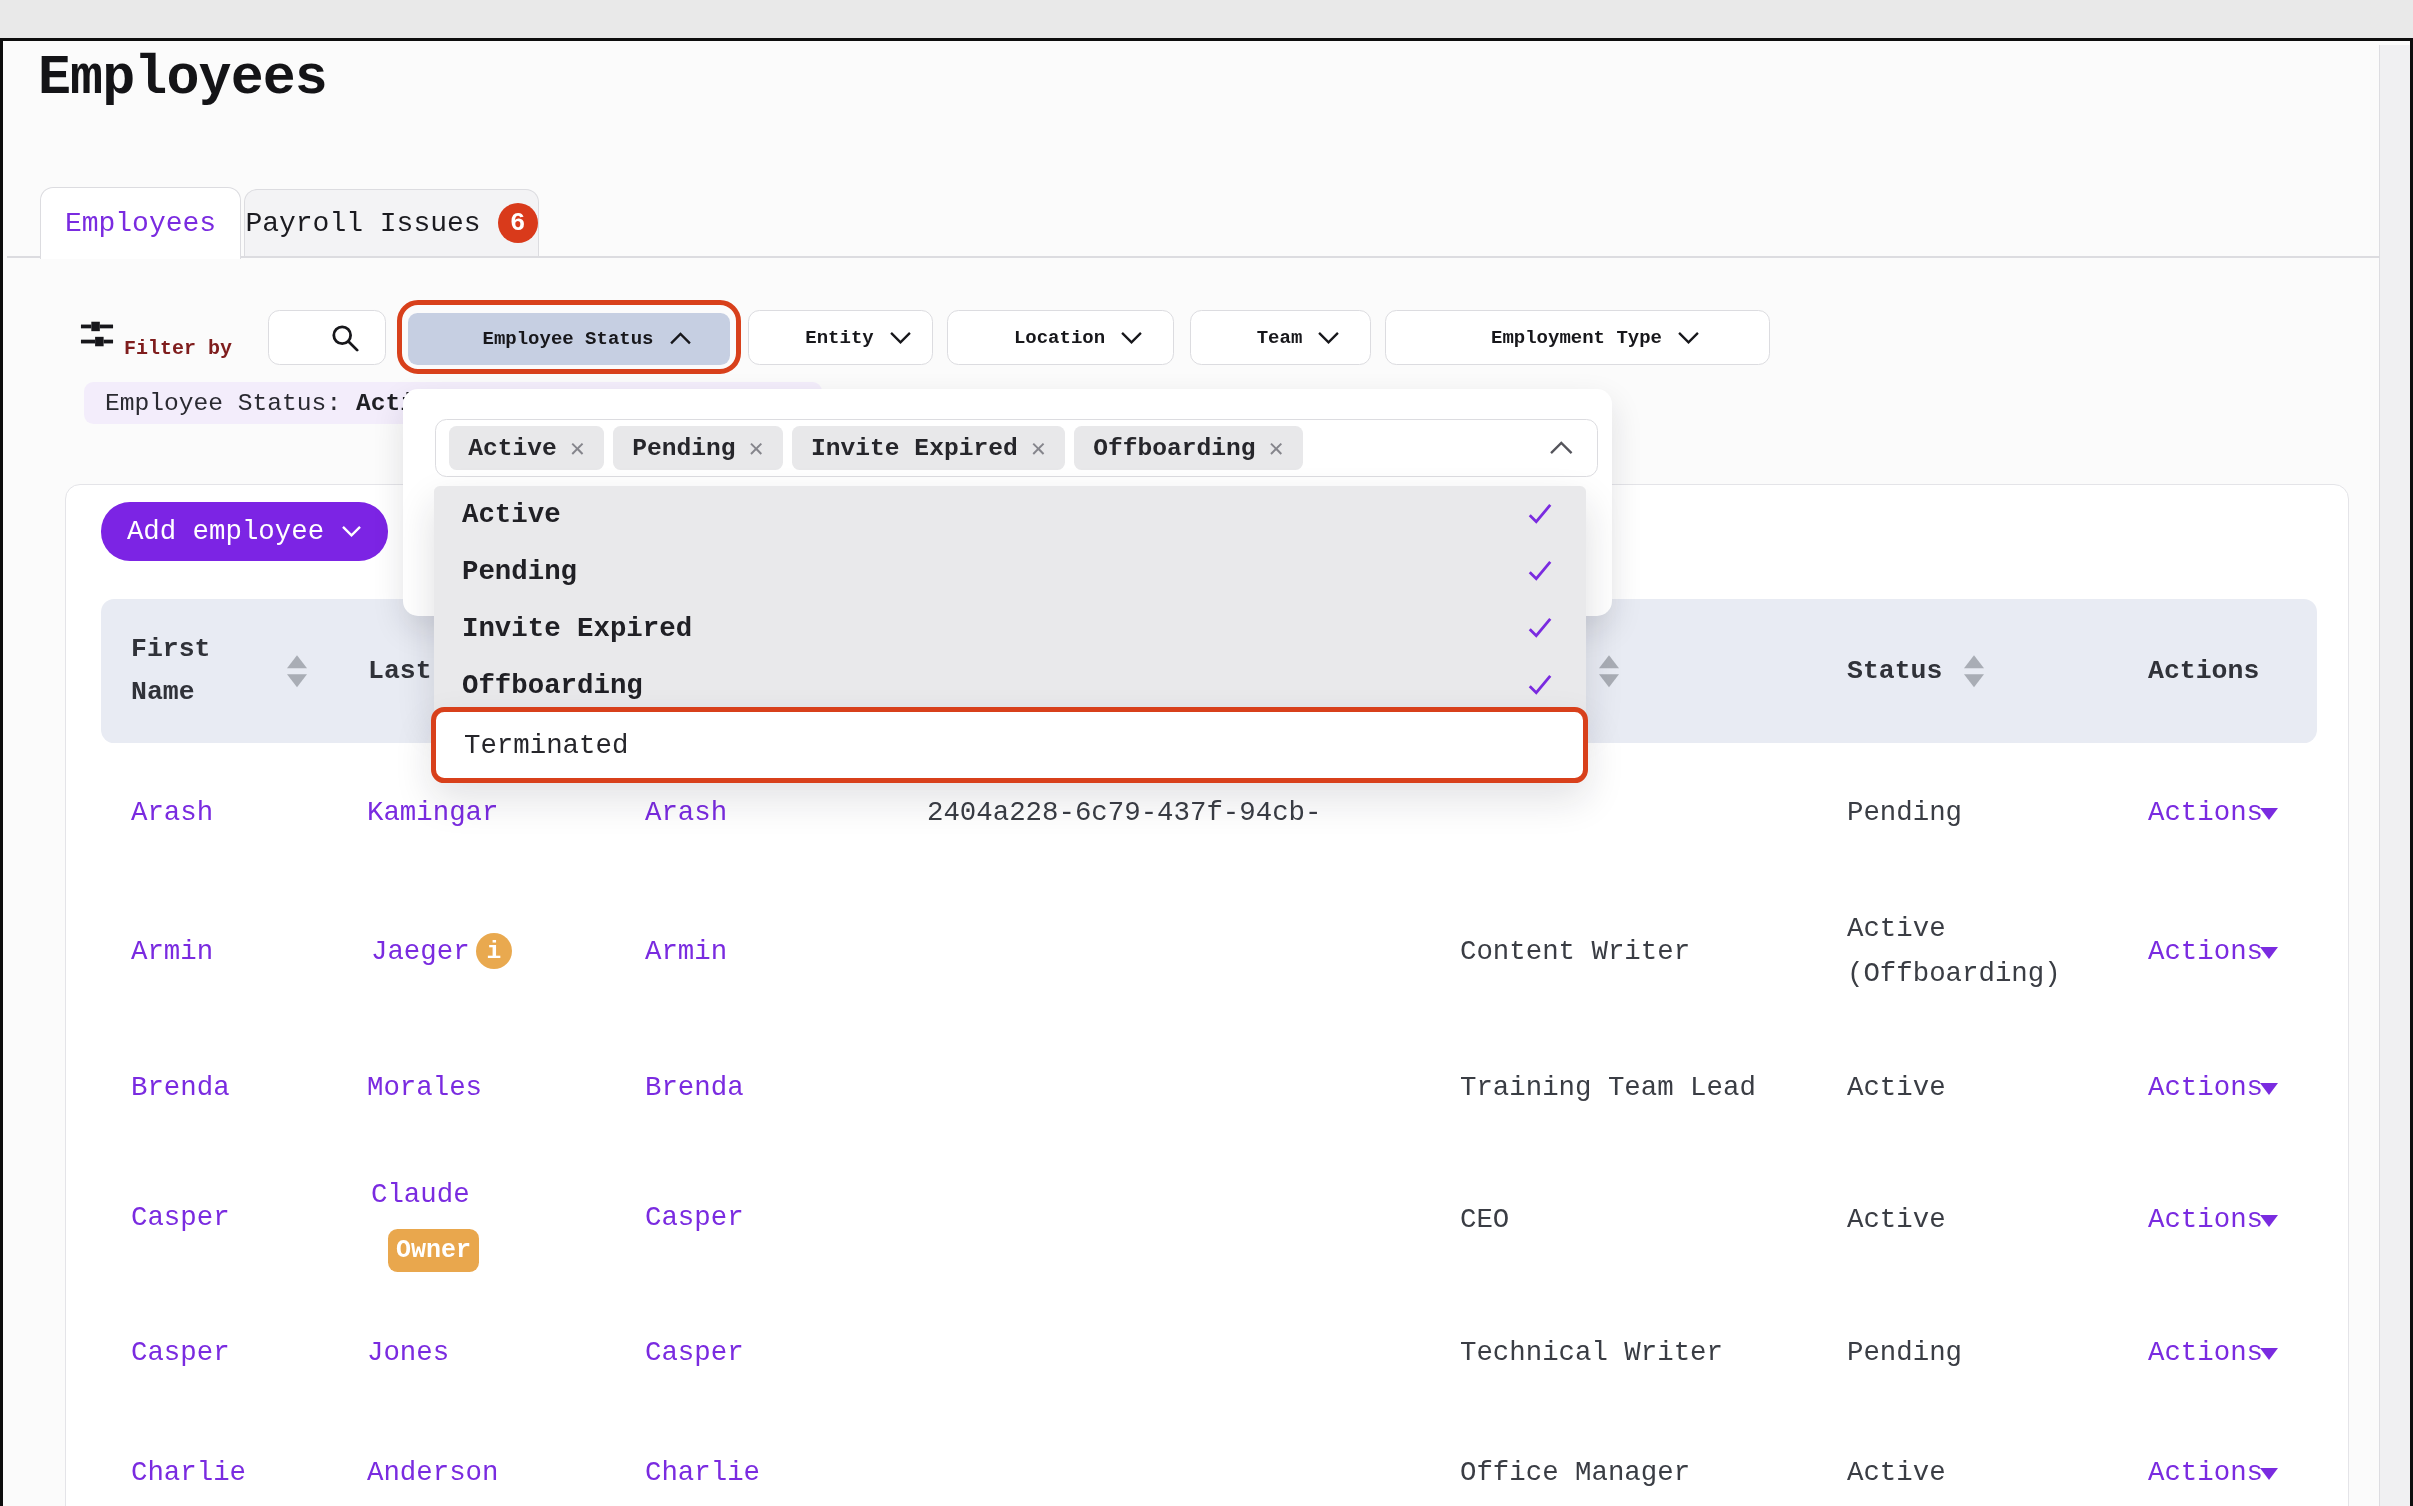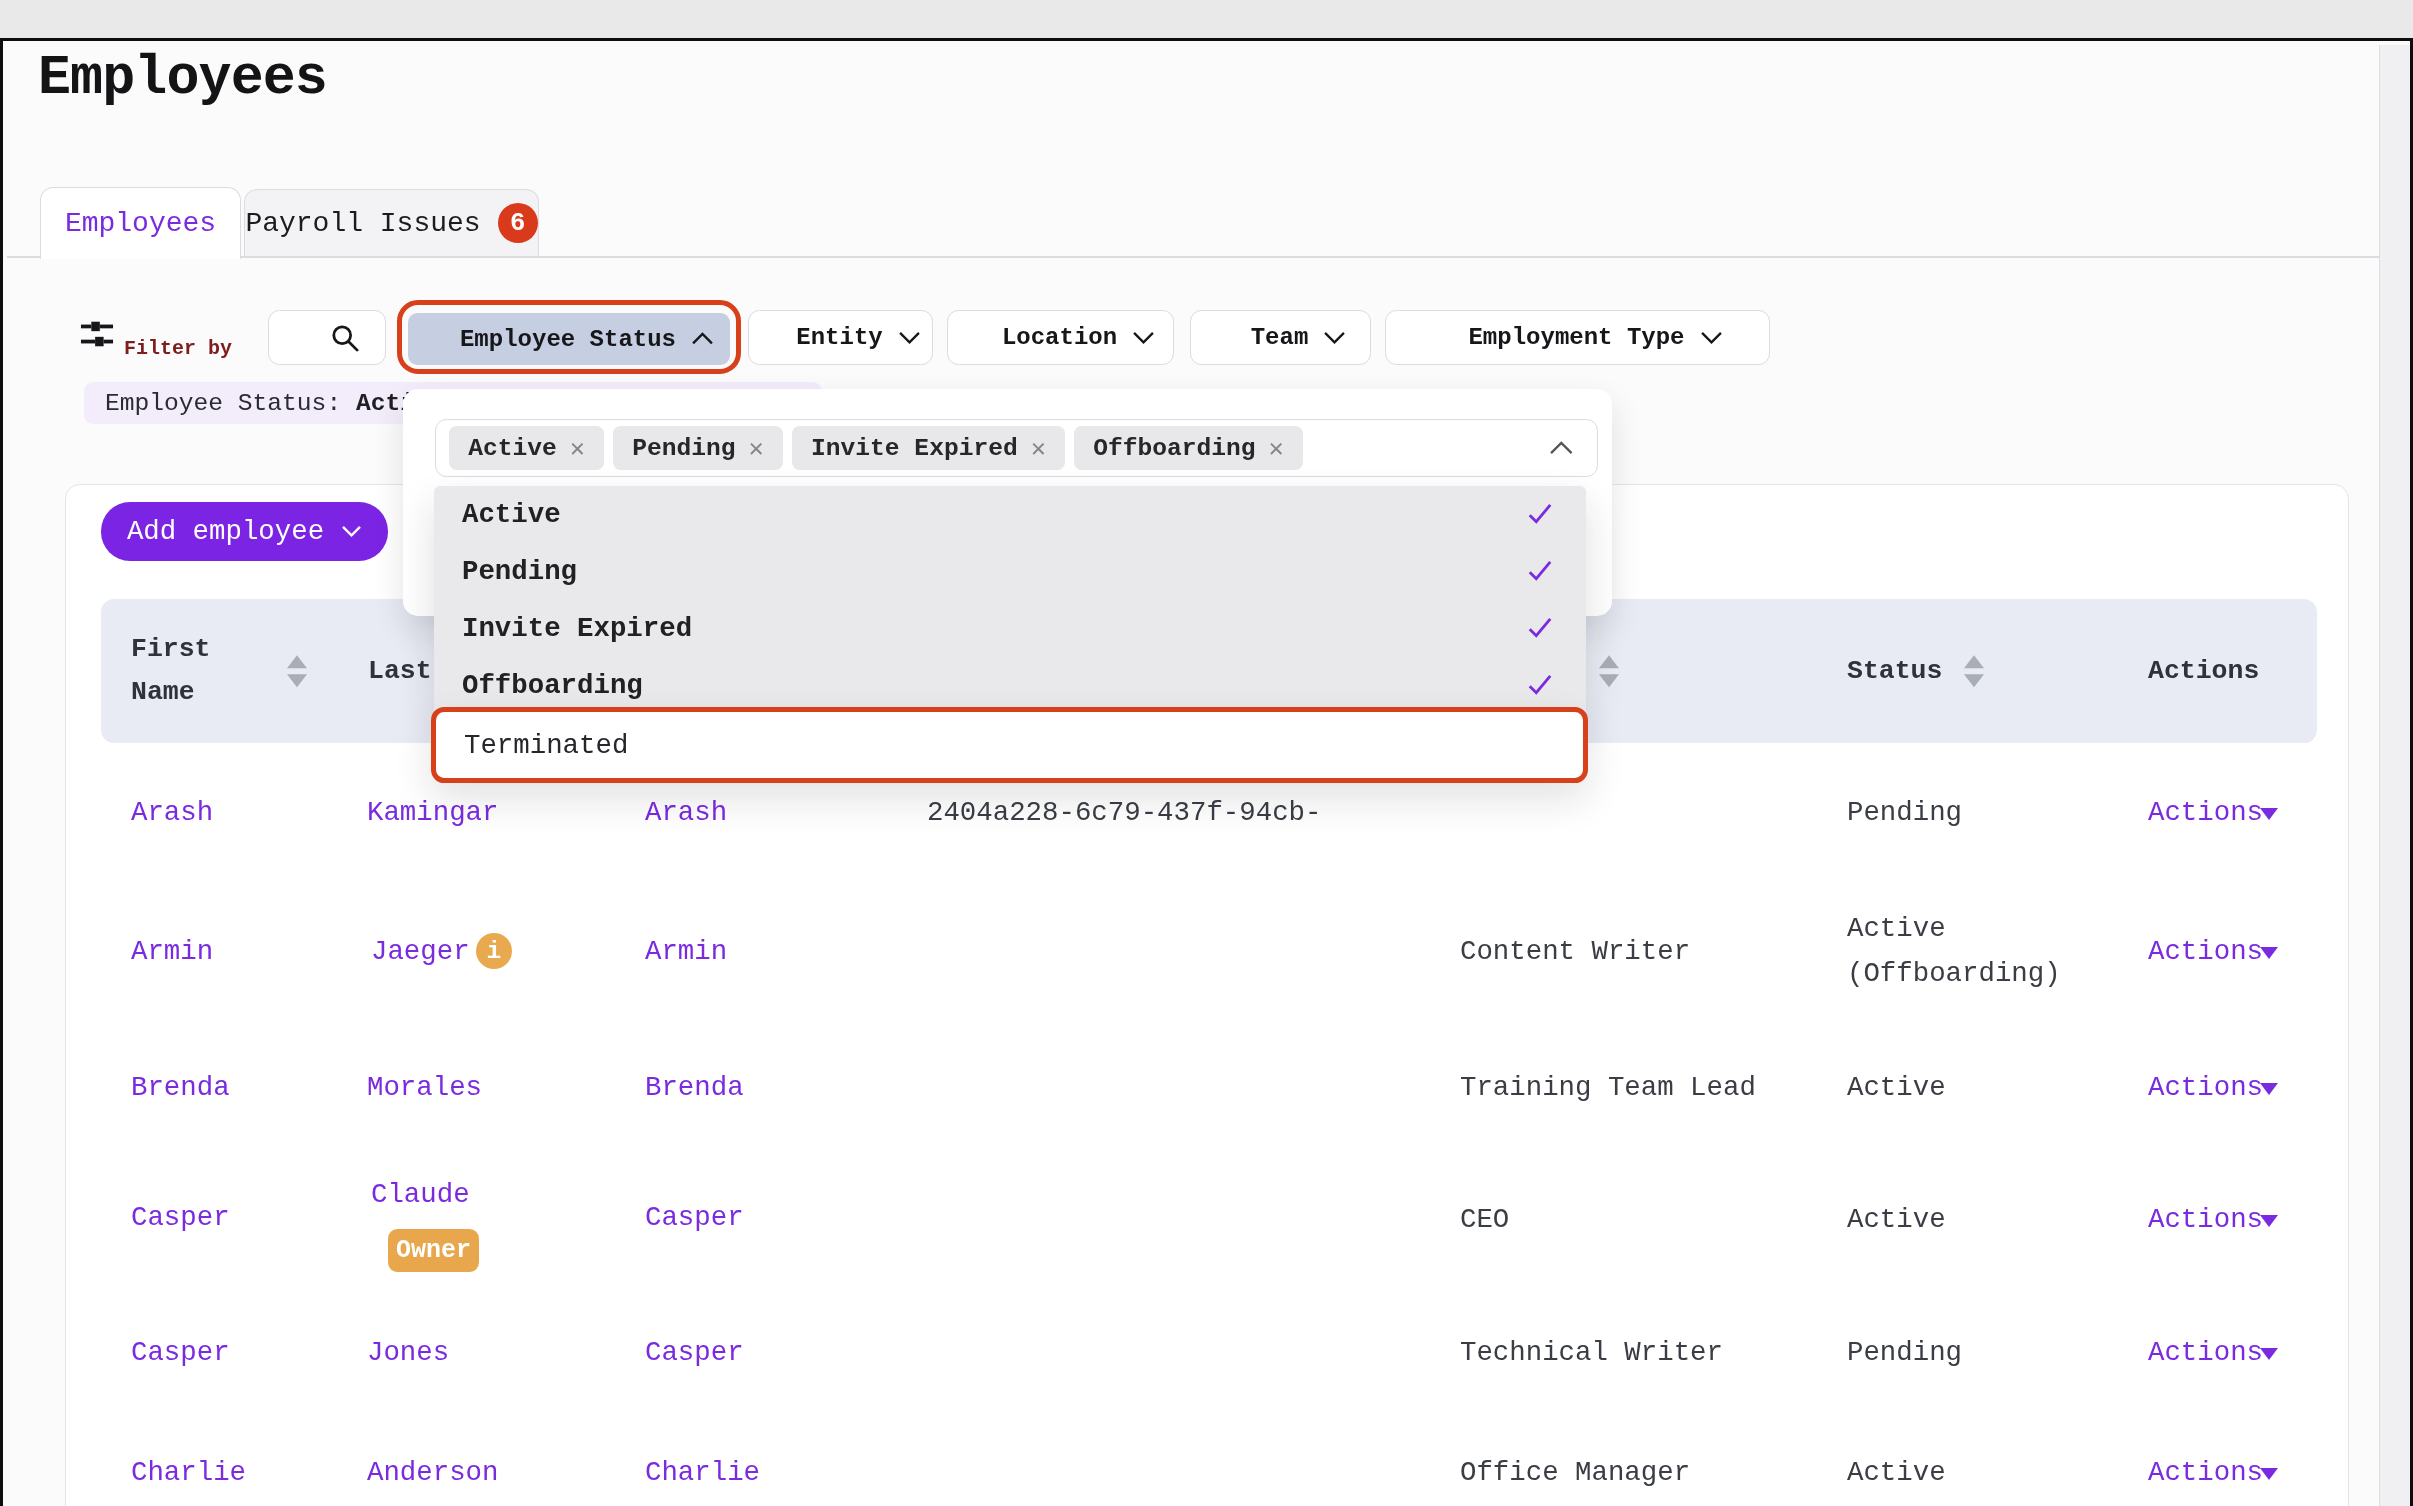--- a/index.html
+++ b/index.html
@@ -20,21 +20,21 @@
   .tab { display:flex; align-items:center; justify-content:center; gap:17px;
          border:1.9px solid #DCDCE0; border-bottom:none; border-radius:13.2px 13.2px 0 0; font-size:28px; }
   #tab-employees { left:37px; top:146px; width:201px; height:72px; background:#fff; color:#7A2BE0; z-index:2; font-weight:500;}
   #tab-payroll { left:241px; top:148px; width:295px; height:67px; background:#F3F3F5; color:#1B1B20; z-index:1; }
   #payroll-badge { width:40px; height:40px; border-radius:50%; background:#D93A1B; color:#fff;
                    font-size:25.6px; font-weight:700; display:flex; align-items:center; justify-content:center; }
 
   
   .fbtn { display:flex; align-items:center; justify-content:center; gap:15px;
           background:#fff; border:1.9px solid #DCDCE0; border-radius:11.4px;
-          font-size:24px; font-weight:700; color:#17171B; height:55px; top:269px;padding-left:36px; }
+          font-size:19px; font-weight:700; color:#17171B; height:55px; top:269px;padding-left:36px; }
   #filter-label { left:121px; top:296px; font-size:20px; font-weight:700; color:#7f1d1d; }
   #filter-icon { left:76px; top:276px; }
   #search-btn { left:265px; width:118px; }
   #red-ring-filter { left:394px; top:259px; width:344px; height:74px;
                      border:5.7px solid #D8401B; border-radius:21px; z-index:3; }
   #employee-status-btn { left:405px; top:272px; width:322px; height:52px; background:#C6CFE2;
                          border:none; border-radius:9.5px; }
   #entity-btn { left:745px; width:185px; }
   #location-btn { left:944px; width:227px; }
   #team-btn { left:1187px; width:181px; }

